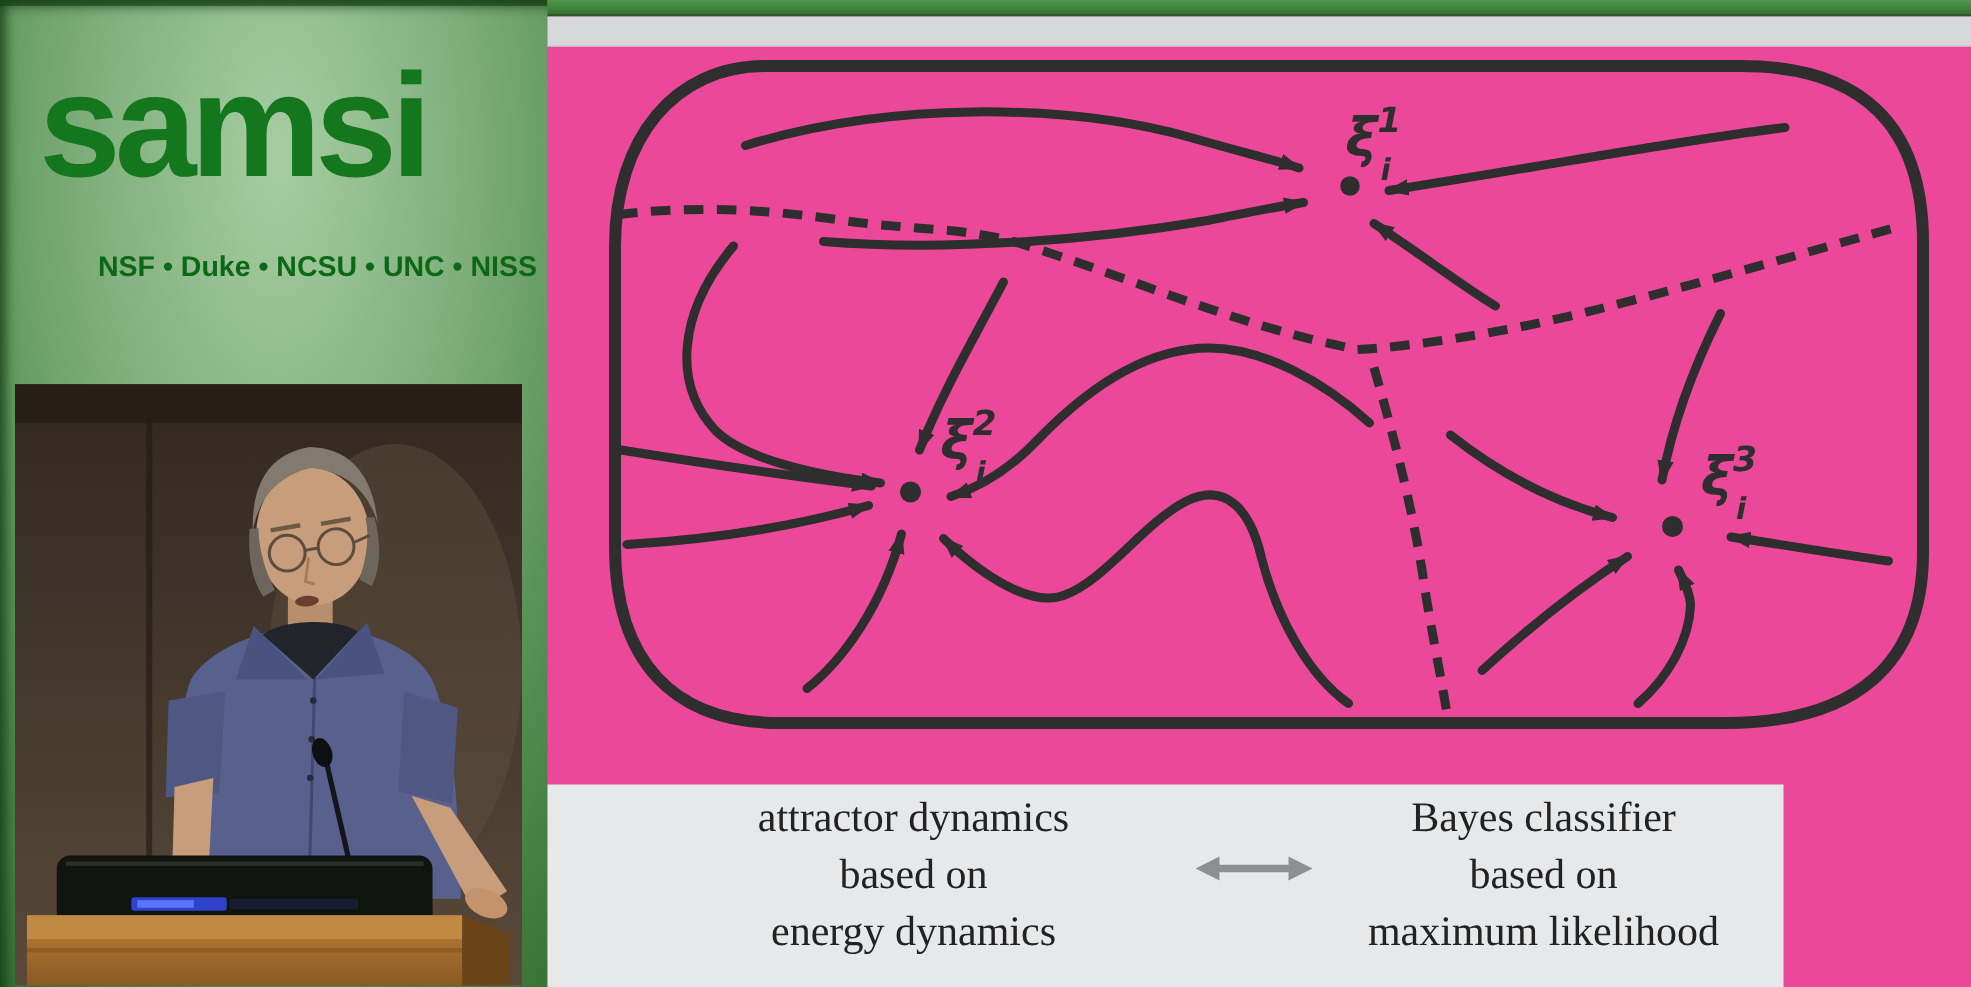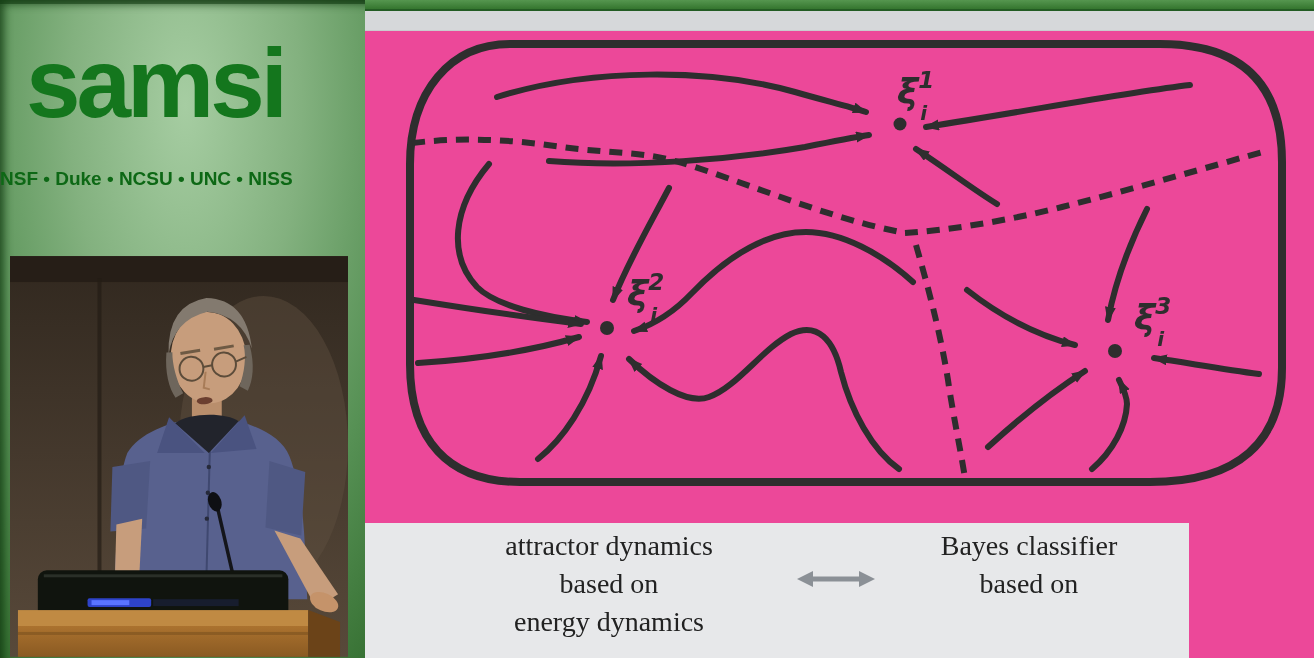--- a/index.html
+++ b/index.html
@@ -6,21 +6,21 @@
   .frame{position:relative;width:1314px;height:658px;overflow:hidden;
          font-family:"Liberation Sans",sans-serif;background:#fafafb;}
 
   
   .left-panel{position:absolute;left:0;top:0;width:441px;height:658px;
     background:radial-gradient(ellipse at 42% 16%, #a6cda2 0%, #83b17f 32%, #579155 62%, #316b2d 92%, #245c22 100%);
     box-shadow:inset 10px 10px 8px -6px rgba(12,52,12,.75), inset -3px 0 0 #1c4a1c, inset 0 4px 0 rgba(12,52,12,.5);
   }
   .samsi{position:absolute;left:26px;top:34px;font-size:98px;font-weight:700;
     letter-spacing:-4px;line-height:1;}
-  .tagline{position:absolute;left:0;top:168px;width:358px;text-align:left;
+  .tagline{position:absolute;left:0;top:168px;width:358px;text-align:right;
     font-size:19px;font-weight:700;letter-spacing:0;}
   .photo{position:absolute;left:10px;top:255px;width:338px;height:403px;}
 
   
   .slide{position:absolute;left:365px;top:0;width:949px;height:658px;background:#ec4899;}
   .bar-green{position:absolute;left:0;top:0;width:949px;height:9px;
     background:linear-gradient(#55964f,#35762f);border-bottom:2px solid #235c23;}
   .bar-gray{position:absolute;left:0;top:11px;width:949px;height:19px;
     background:#d6d8da;border-bottom:1px solid #c9cbce;}
   .diagram-svg{position:absolute;left:0;top:0;width:949px;height:520px;}
@@ -178,17 +178,18 @@
 
       <svg class="double-arrow" viewBox="0 0 78 20">
         <line x1="14" y1="10" x2="64" y2="10" stroke="#8b9096" stroke-width="5"></line>
         <polygon points="0,10 16,2 16,18" fill="#8b9096"></polygon>
         <polygon points="78,10 62,2 62,18" fill="#8b9096"></polygon>
       </svg>
 
       <div class="caption caption-right">
         <div>Bayes classifier</div>
         <div>based on</div>
+        <div>maximum likelihood</div>
       </div>
     </div>
   </div>
 
 </div>
 
 </body></html>

